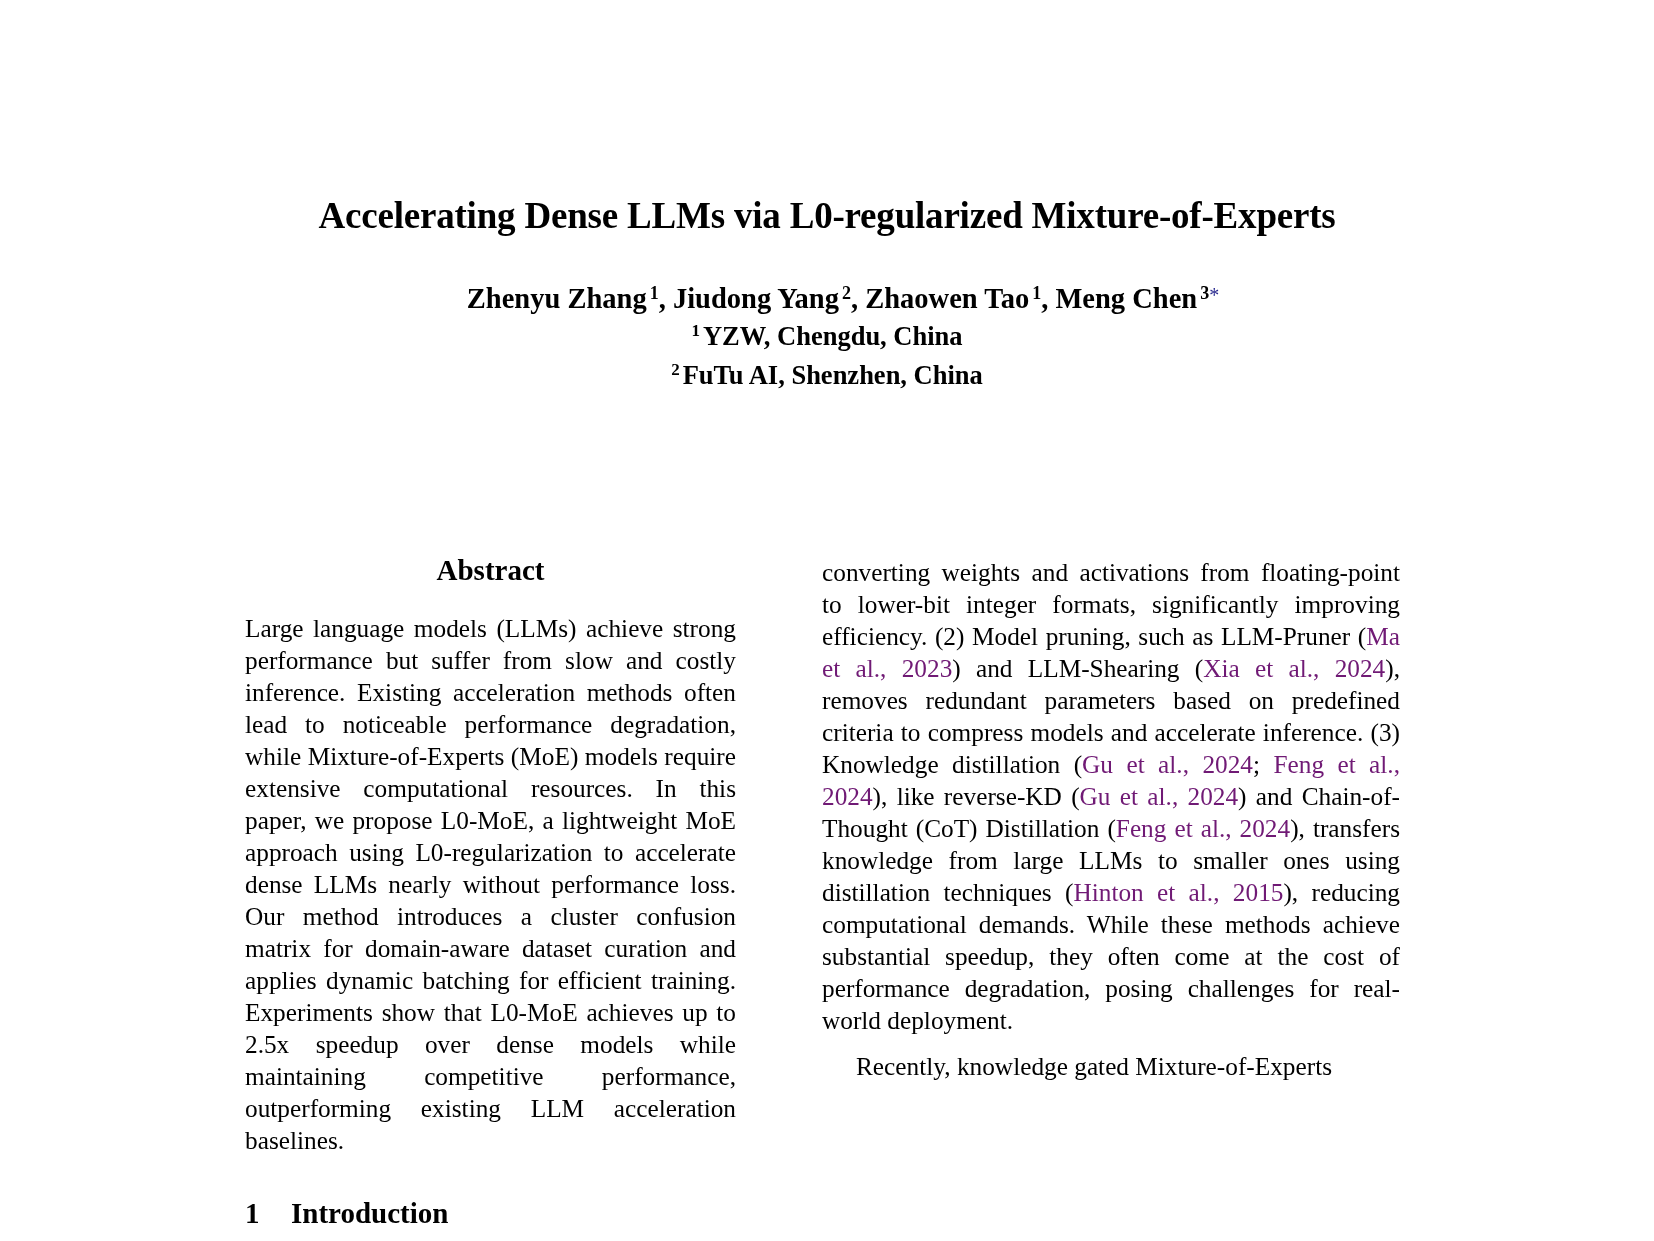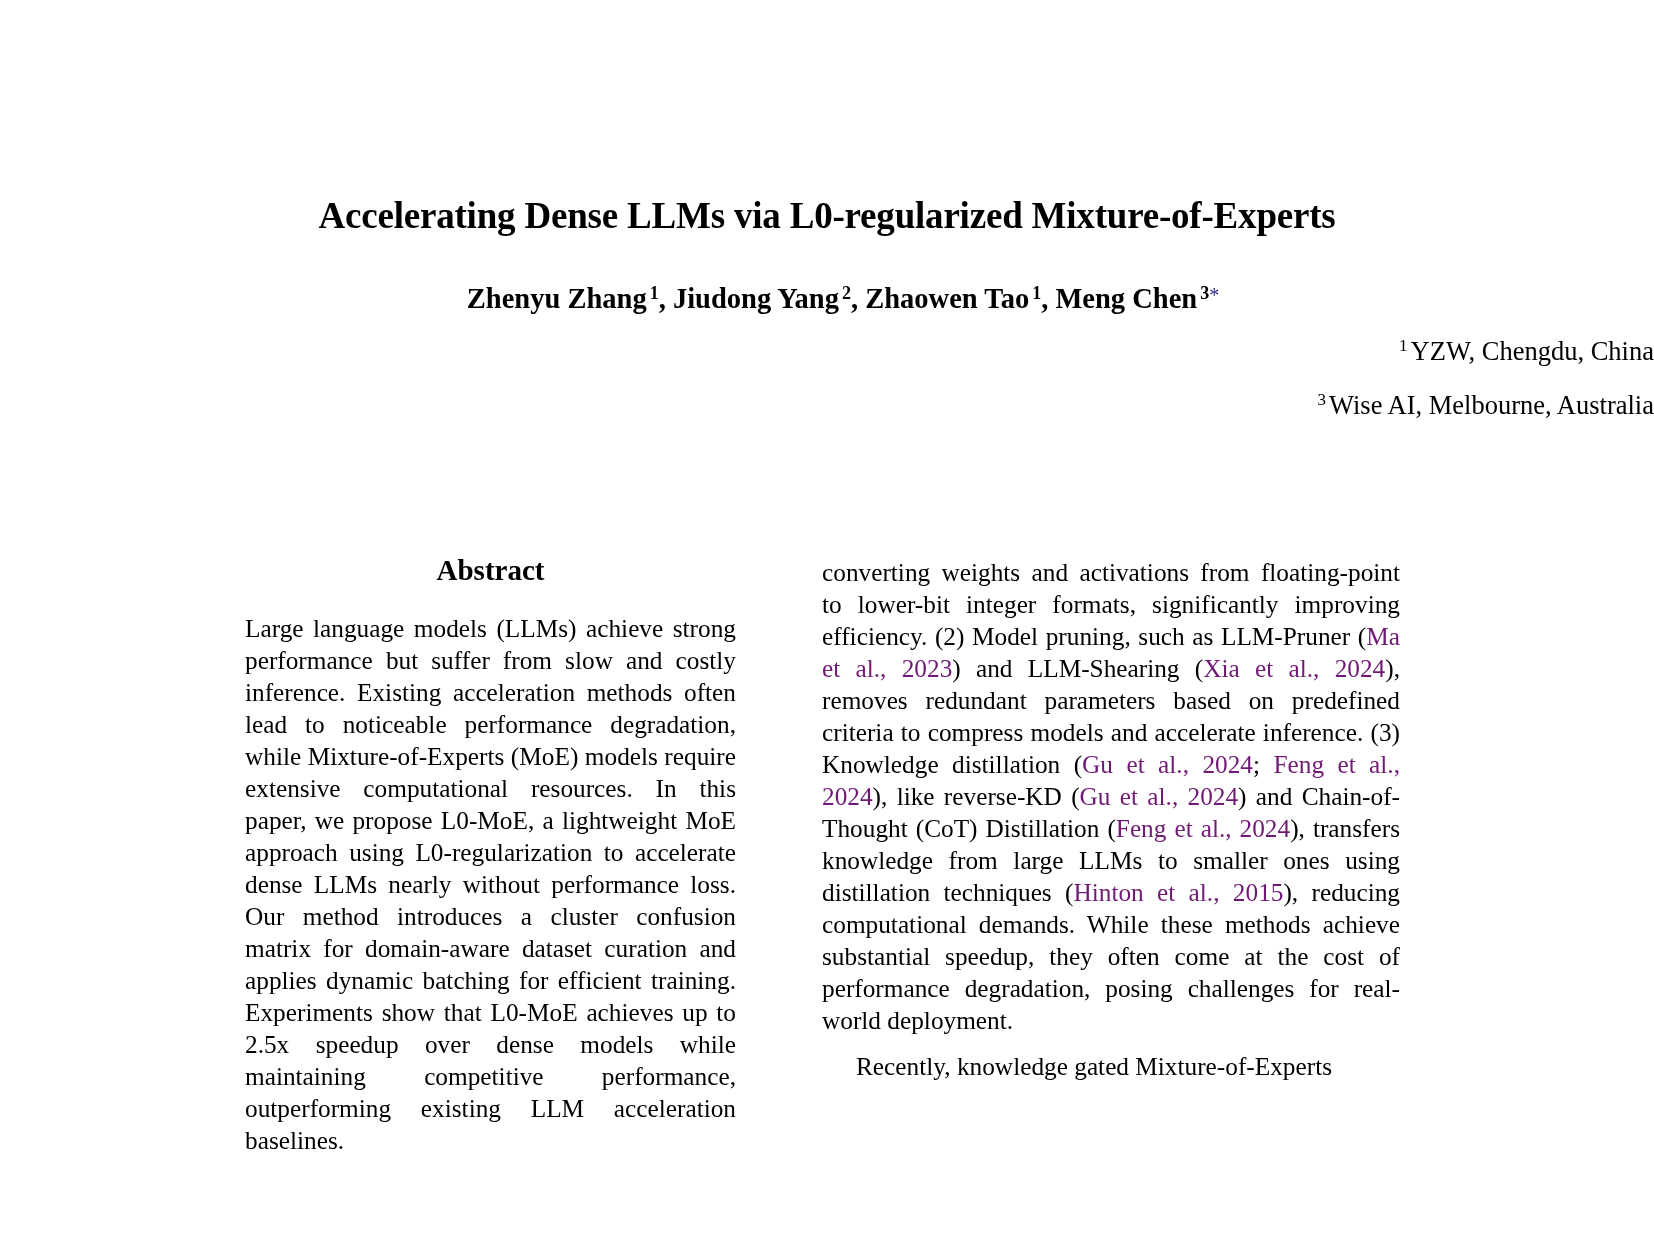--- a/index.html
+++ b/index.html
@@ -51,23 +51,22 @@
   }
   .authors .star {
     color: #2b2b8f;
     font-size: 20px;
     vertical-align: 6px;
     font-weight: normal;
   }
   .affil {
     font-size: 26.5px;
     line-height: 1.32;
-    font-weight: normal;
-    margin-top: 19px;
-    text-align: right;
+    font-weight: bold;
+    margin-top: 4px;
   }
   .affil .sup {
     font-size: 17px;
     vertical-align: 9px;
     padding-right: 3px;
   }
   .emails {
     margin-top: 8px;
     font-family: "Liberation Mono", "DejaVu Sans Mono", monospace;
     font-size: 25px;
@@ -137,33 +136,36 @@
     <h1 class="paper-title">Accelerating Dense LLMs via L0-regularized Mixture-of-Experts</h1>
 
     <div class="authors">
       <span>Zhenyu Zhang</span><span class="sup">1</span><span>, </span><span>Jiudong Yang</span><span class="sup">2</span><span>, </span><span>Zhaowen Tao</span><span class="sup">1</span><span>, </span><span>Meng Chen</span><span class="sup">3</span><span class="star">*</span>
     </div>
 
     <div class="affil">
       <span class="sup">1</span><span>YZW, Chengdu, China</span>
     </div>
     <div class="affil">
-      <span class="sup">3</span><span>Wise AI, Melbourne, Australia</span>
+      <span class="sup">2</span><span>FuTu AI, Shenzhen, China</span>
     </div>
 
   </div>
 
   <div class="columns">
 
     <div class="col col-left clip">
 
       <div class="abstract-head">Abstract</div>
 
       <p class="para">Large language models (LLMs) achieve strong performance but suffer from slow and costly inference. Existing acceleration methods often lead to noticeable performance degradation, while Mixture-of-Experts (MoE) models require extensive computational resources. In this paper, we propose L0-MoE, a lightweight MoE approach using L0-regularization to accelerate dense LLMs nearly without performance loss. Our method introduces a cluster confusion matrix for domain-aware dataset curation and applies dynamic batching for efficient training. Experiments show that L0-MoE achieves up to 2.5x speedup over dense models while maintaining competitive performance, outperforming existing LLM acceleration baselines.</p>
 
+      <div class="section-head">
+        <span class="num">1</span><span>Introduction</span>
+      </div>
     </div>
 
     <div class="col col-right clip">
 
       <p class="para"><span>converting weights and activations from floating-point to lower-bit integer formats, significantly improving efficiency. (2) </span><span class="bold">Model pruning</span><span>, such as LLM-Pruner (</span><span class="cite">Ma et al., 2023</span><span>) and LLM-Shearing (</span><span class="cite">Xia et al., 2024</span><span>), removes redundant parameters based on predefined criteria to compress models and accelerate inference. (3) </span><span class="bold">Knowledge distillation</span><span> (</span><span class="cite">Gu et al., 2024</span><span>; </span><span class="cite">Feng et al., 2024</span><span>), like reverse-KD (</span><span class="cite">Gu et al., 2024</span><span>) and Chain-of-Thought (CoT) Distillation (</span><span class="cite">Feng et al., 2024</span><span>), transfers knowledge from large LLMs to smaller ones using distillation techniques (</span><span class="cite">Hinton et al., 2015</span><span>), reducing computational demands. While these methods achieve substantial speedup, they often come at the cost of performance degradation, posing challenges for real-world deployment.</span></p>
 
       <p class="para indent">Recently, knowledge gated Mixture-of-Experts</p>
     </div>
   </div>
 

